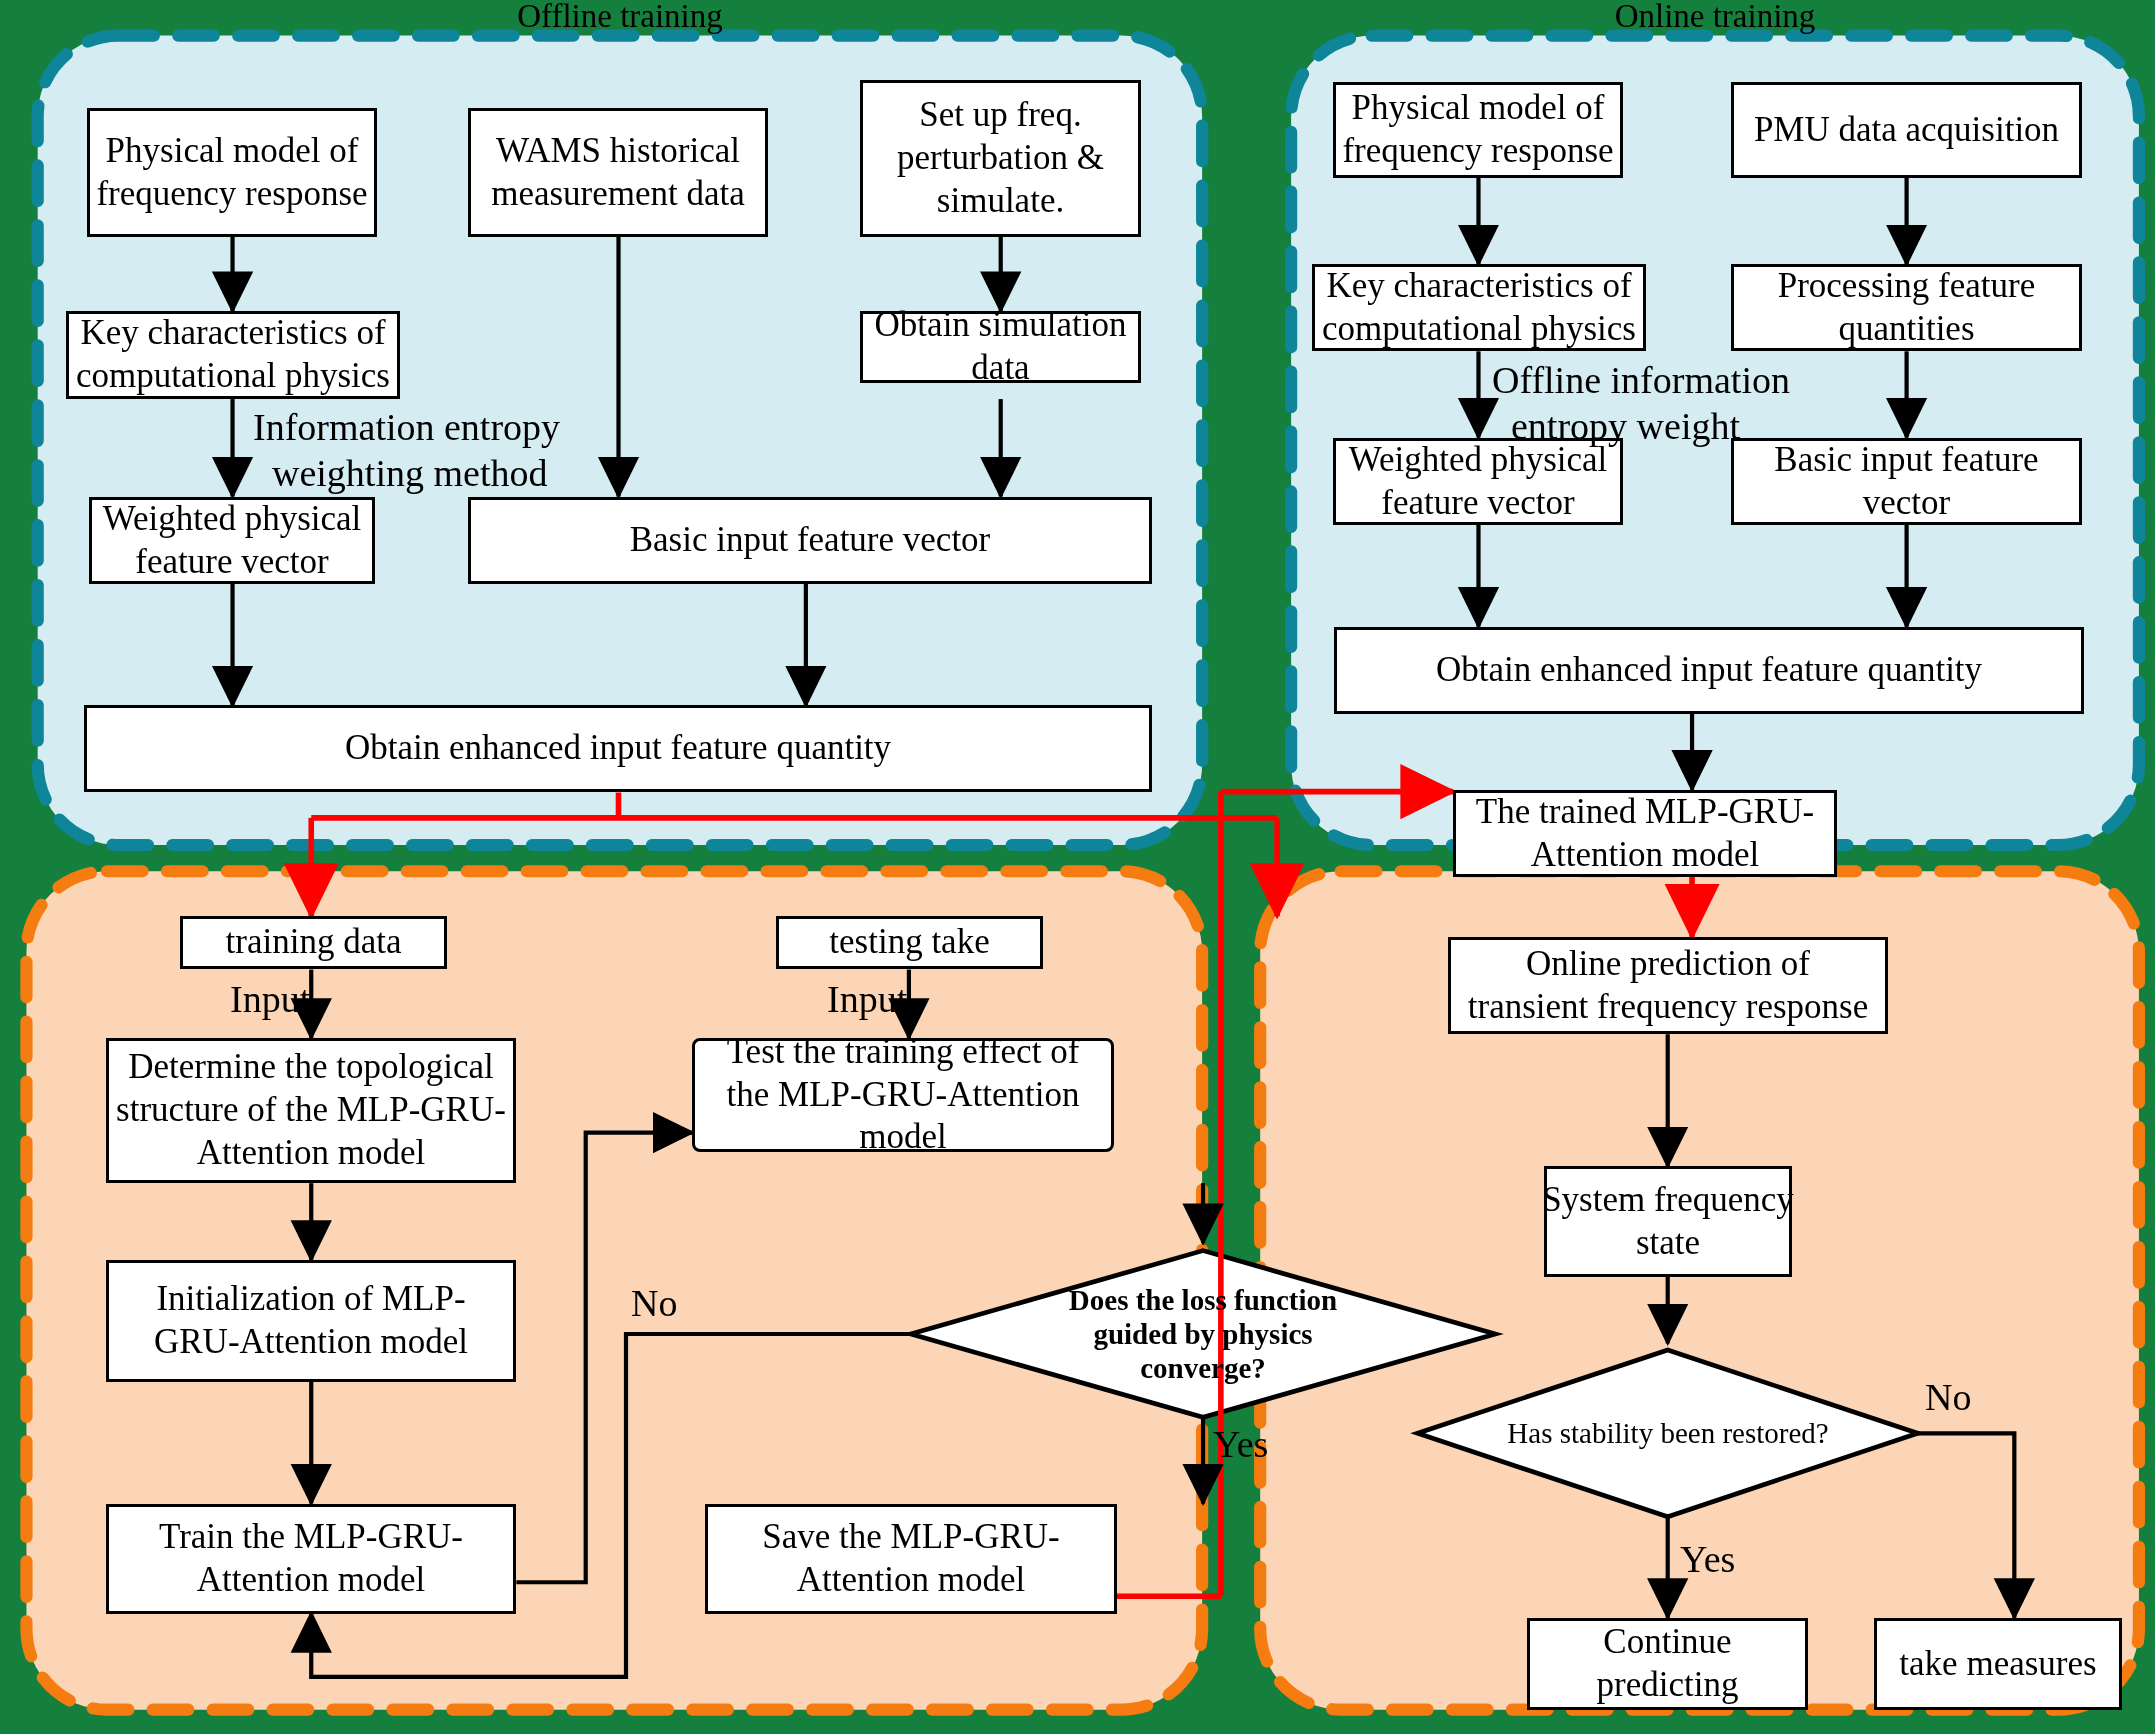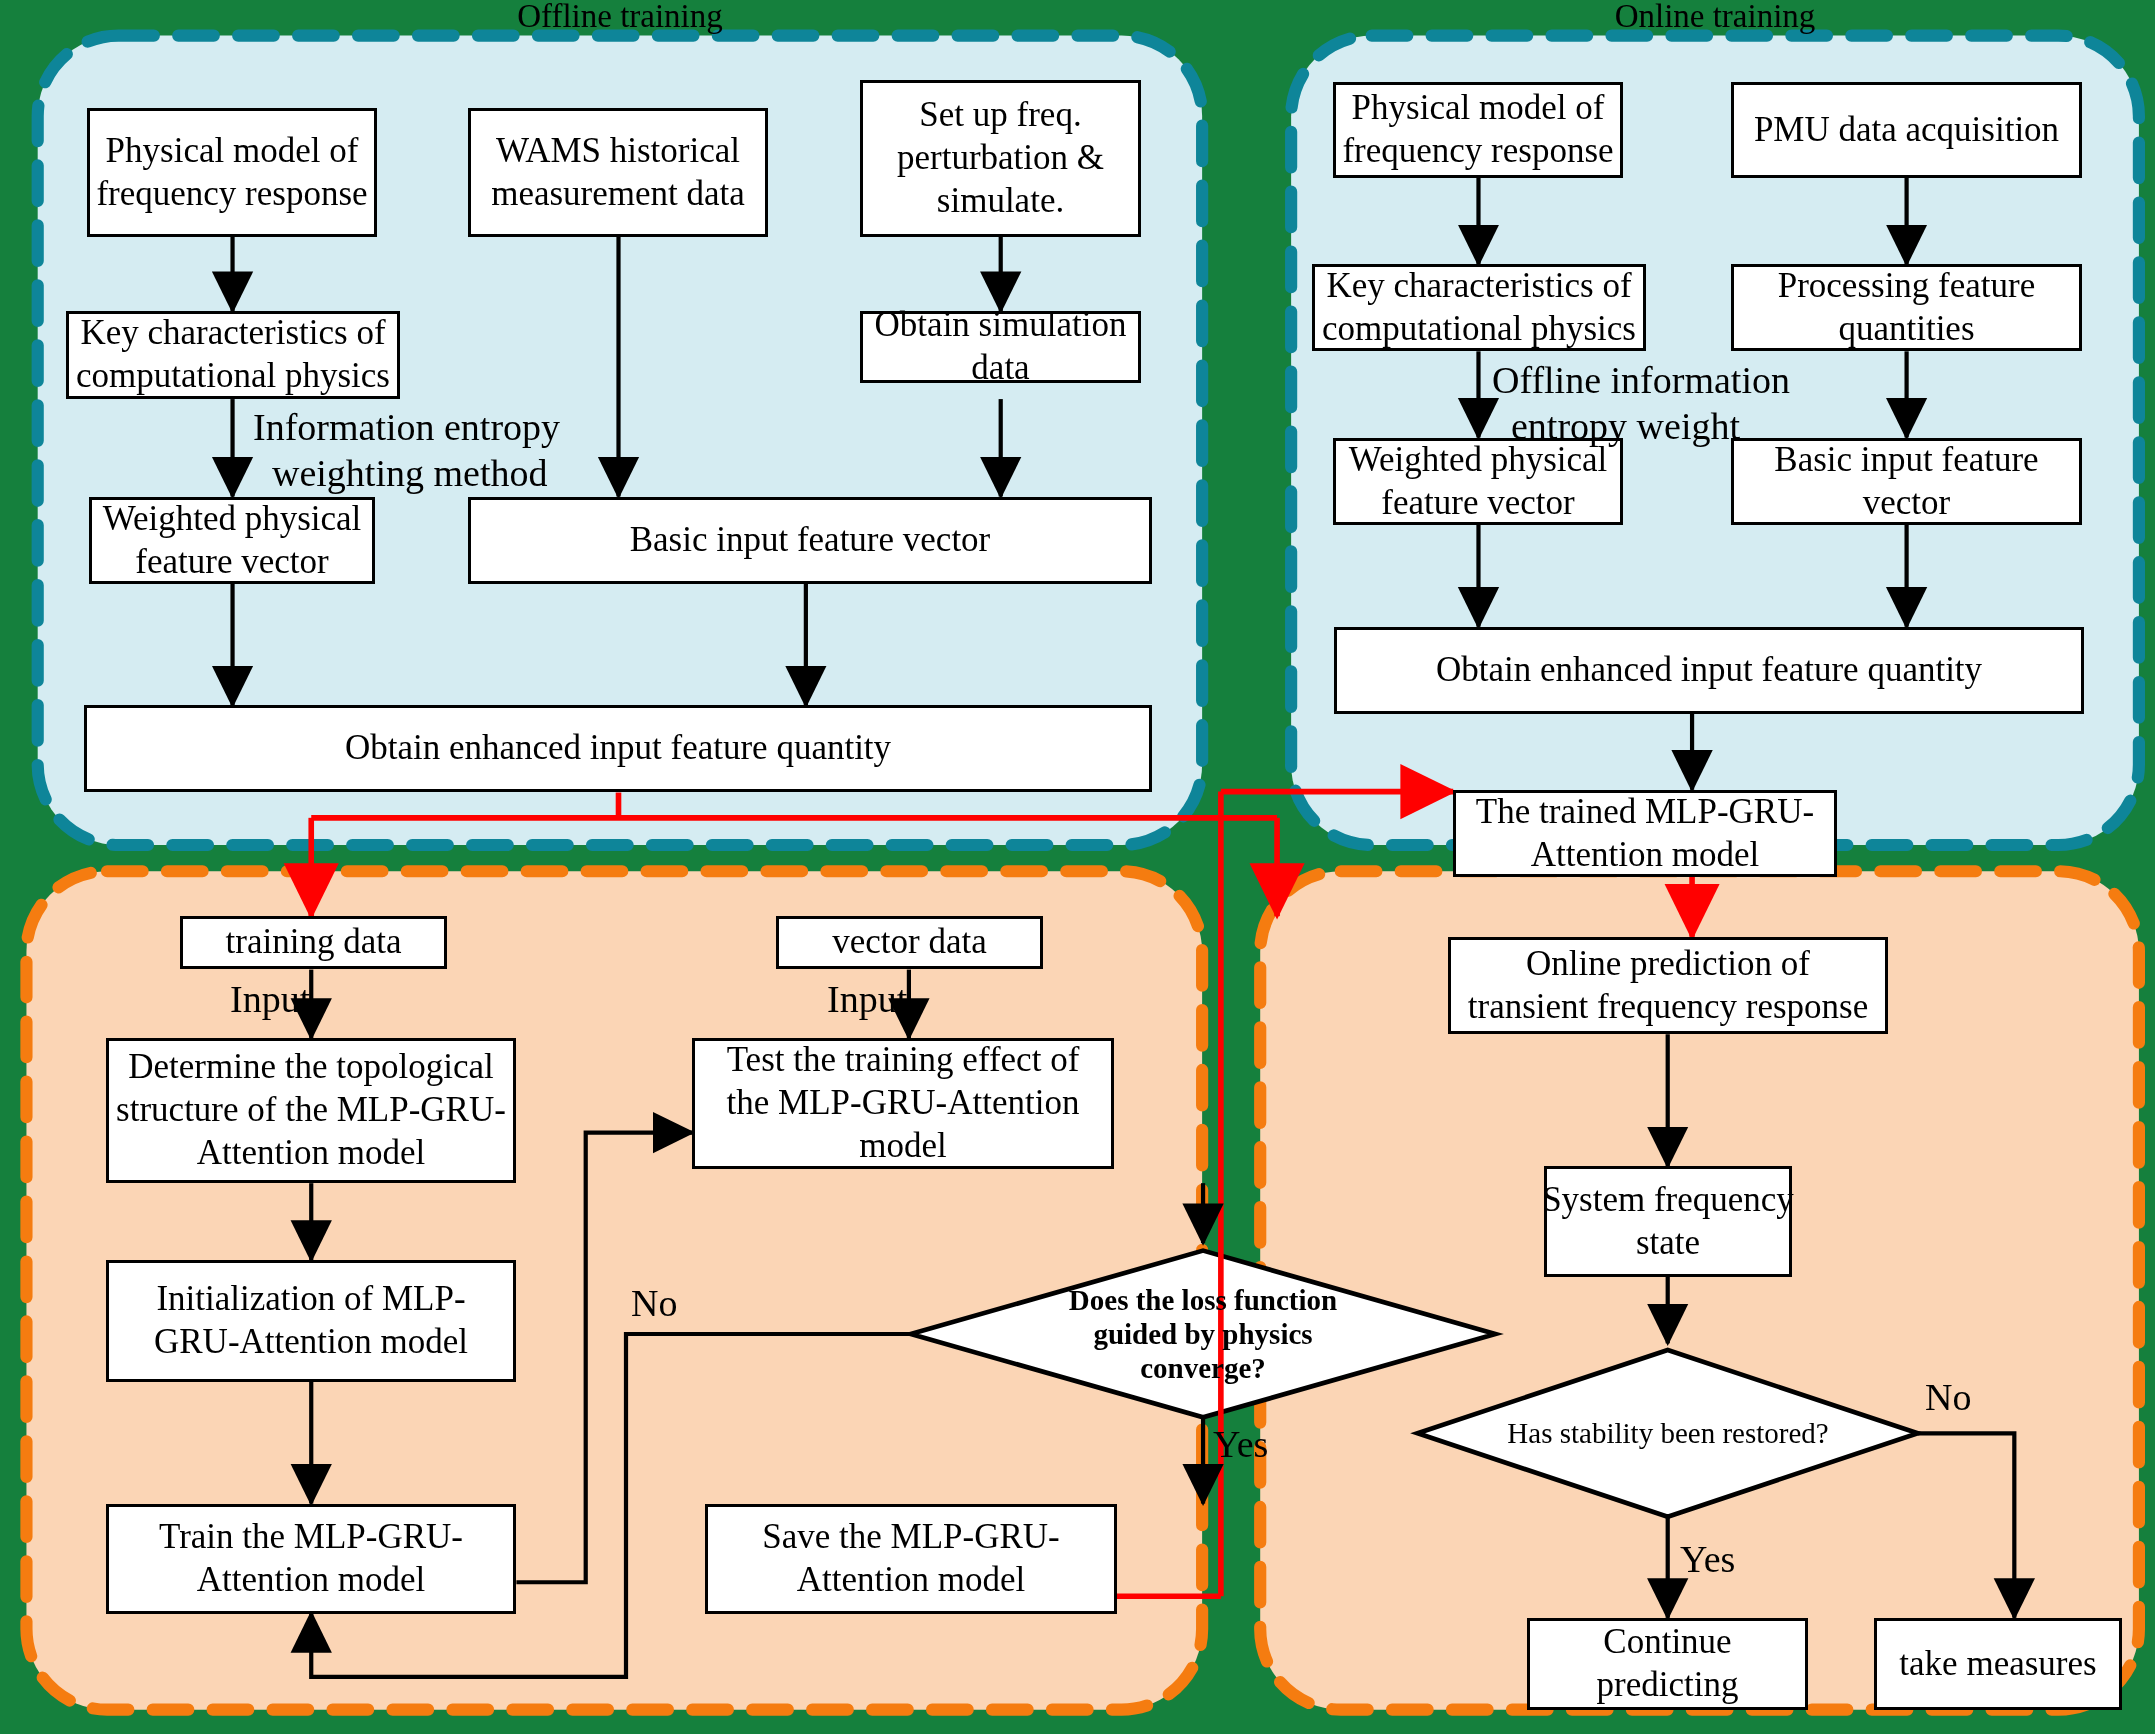--- a/index.html
+++ b/index.html
@@ -149,23 +149,23 @@
   <div class="node" style="left:1312px;top:264px;width:334px;height:87px;">Key&nbsp;characteristics&nbsp;of<br>computational&nbsp;physics</div>
   <div class="node" style="left:1731px;top:264px;width:351px;height:87px;">Processing&nbsp;feature<br>quantities</div>
   <div class="node" style="left:1333px;top:438px;width:290px;height:87px;">Weighted&nbsp;physical<br>feature&nbsp;vector</div>
   <div class="node" style="left:1731px;top:438px;width:351px;height:87px;">Basic&nbsp;input&nbsp;feature<br>vector</div>
   <div class="node" style="left:1334px;top:627px;width:750px;height:87px;">Obtain enhanced input feature quantity</div>
   <div class="node" style="left:1453px;top:790px;width:384px;height:87px;">The&nbsp;trained&nbsp;MLP-GRU-<br>Attention&nbsp;model</div>
 
   <div class="edge-label" style="left:1492px;top:358px;">Offline&nbsp;information<br>&nbsp;&nbsp;entropy&nbsp;weight</div>
 
   <div class="node" style="left:180px;top:916px;width:267px;height:53px;">training data</div>
-  <div class="node" style="left:776px;top:916px;width:267px;height:53px;">vector data</div>
+  <div class="node" style="left:776px;top:916px;width:267px;height:53px;">testing take</div>
   <div class="node" style="left:106px;top:1038px;width:410px;height:145px;">Determine&nbsp;the&nbsp;topological<br>structure&nbsp;of&nbsp;the&nbsp;MLP-GRU-<br>Attention&nbsp;model</div>
-  <div class="node" style="left:692px;top:1038px;width:422px;height:131px;">Test&nbsp;the&nbsp;training&nbsp;effect&nbsp;of<br>the&nbsp;MLP-GRU-Attention<br>model</div>
+  <div class="node" style="left:692px;top:1038px;width:422px;height:114px;border-radius:8px;">Test&nbsp;the&nbsp;training&nbsp;effect&nbsp;of<br>the&nbsp;MLP-GRU-Attention<br>model</div>
   <div class="node" style="left:106px;top:1260px;width:410px;height:122px;">Initialization&nbsp;of&nbsp;MLP-<br>GRU-Attention&nbsp;model</div>
   <div class="node" style="left:106px;top:1504px;width:410px;height:110px;">Train&nbsp;the&nbsp;MLP-GRU-<br>Attention&nbsp;model</div>
   <div class="node" style="left:705px;top:1504px;width:412px;height:110px;">Save&nbsp;the&nbsp;MLP-GRU-<br>Attention&nbsp;model</div>
 
   <div class="diamond-text" style="left:1203px;top:1334px;width:394px;font-weight:bold;">Does&nbsp;the&nbsp;loss&nbsp;function<br>guided&nbsp;by&nbsp;physics<br>converge?</div>
 
   <div class="edge-label" style="left:230px;top:977px;">Input</div>
   <div class="edge-label" style="left:827px;top:977px;">Input</div>
   <div class="edge-label" style="left:631px;top:1281px;">No</div>
   <div class="edge-label" style="left:1213px;top:1422px;">Yes</div>

